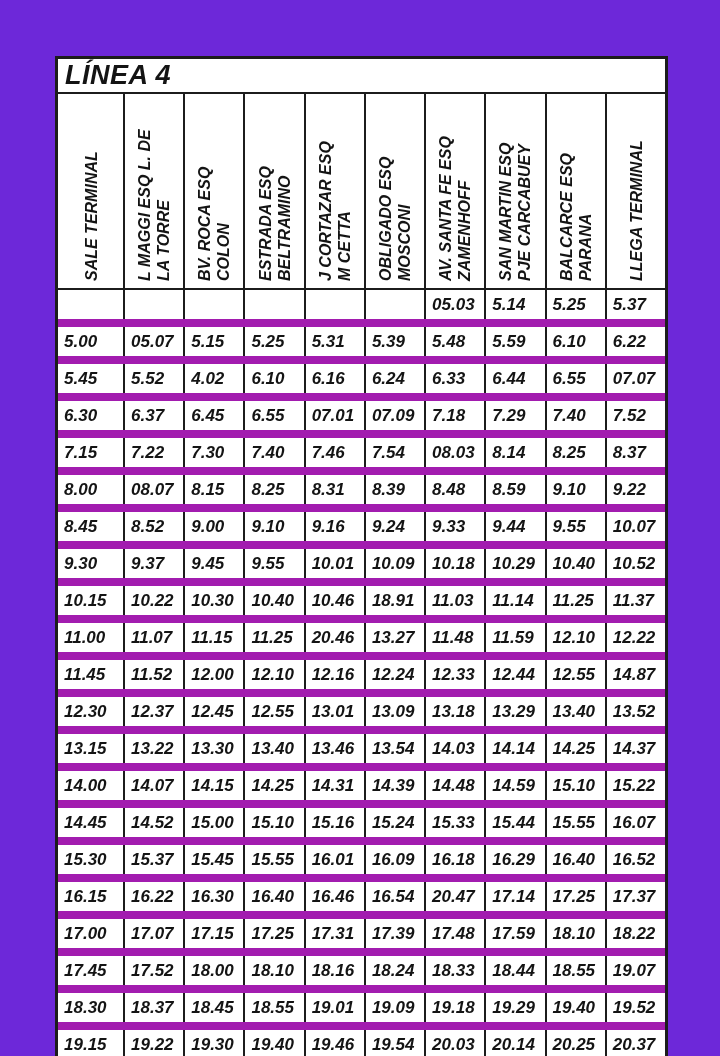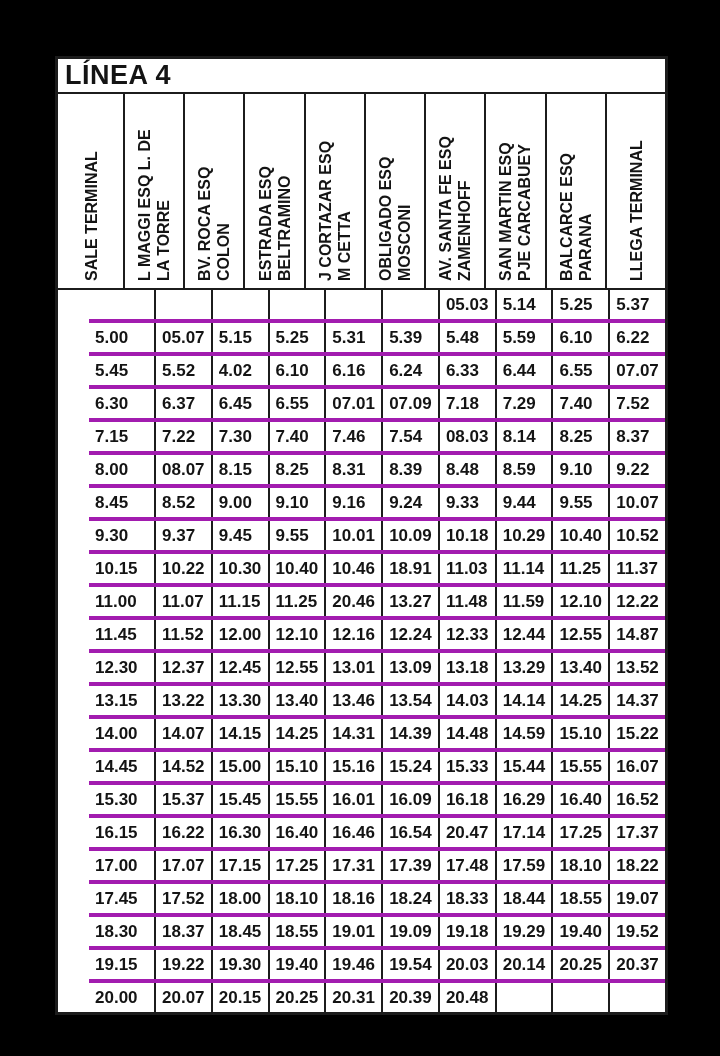--- a/index.html
+++ b/index.html
@@ -1,31 +1,31 @@
 <!DOCTYPE html>
 <html><head>
 <meta charset="utf-8">
 <style>
   html,body{margin:0;padding:0;width:720px;height:1056px;background:#ffffff;overflow:hidden;
     font-family:"Liberation Sans",sans-serif;color:#141414;}
-  .page{position:relative;width:720px;height:1056px;background:#000000;}
+  .page{position:relative;width:720px;height:1056px;background:#6d28d9;font-style:italic;}
   .tablewrap{position:absolute;left:55px;top:56px;width:607px;border:3px solid #1c1c1c;background:#ffffff;}
   .title{height:33px;line-height:33px;font-size:27px;font-weight:bold;padding-left:7px;
     border-bottom:2px solid #1c1c1c;letter-spacing:.5px;}
   .headers{display:flex;height:194px;border-bottom:2px solid #1c1c1c;}
   .hcell{flex:1 1 0;position:relative;min-width:0;}
   .hcell.c0{flex:0 0 65px;}
   .hcell + .hcell{border-left:2px solid #1c1c1c;}
   .hrot{position:absolute;left:50%;top:50%;width:188px;height:56px;
     transform:translate(-50%,-50%) rotate(-90deg);
     display:flex;flex-direction:column;justify-content:center;
     font-size:16px;line-height:19px;font-weight:bold;text-align:left;padding-left:4px;box-sizing:border-box;
     white-space:nowrap;}
-  .row{display:flex;height:29px;margin-left:31px;}
-  .row + .row{border-top:4px solid #a21caf;text-align:center;}
+  .row{display:flex;height:29px;}
+  .row + .row{border-top:8px solid #a21caf;text-align:center;}
   .cell{flex:1 1 0;min-width:0;display:flex;align-items:center;
     font-size:17px;font-weight:bold;padding-left:6px;box-sizing:border-box;overflow:hidden;}
   .cell.c0{flex:0 0 65px;}
   .cell + .cell{border-left:2px solid #1c1c1c;}
 </style>
 </head>
 <body>
 
 <div class="page">
   <div class="tablewrap">

